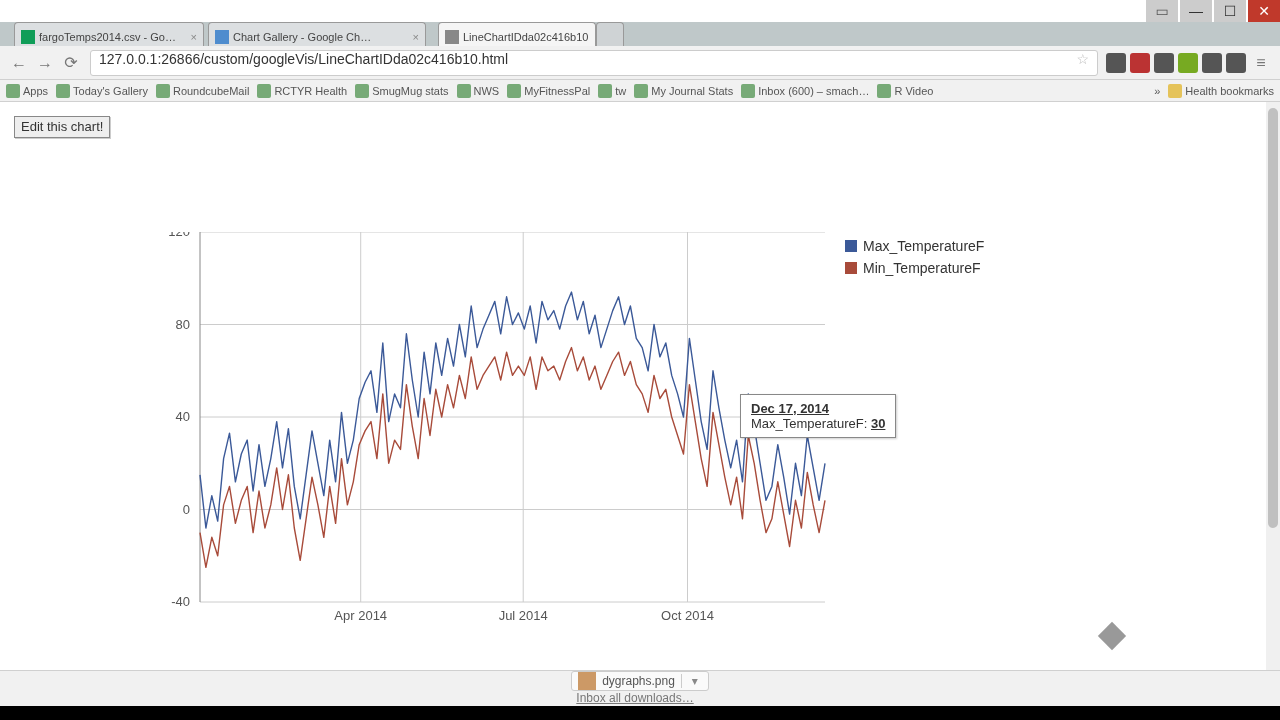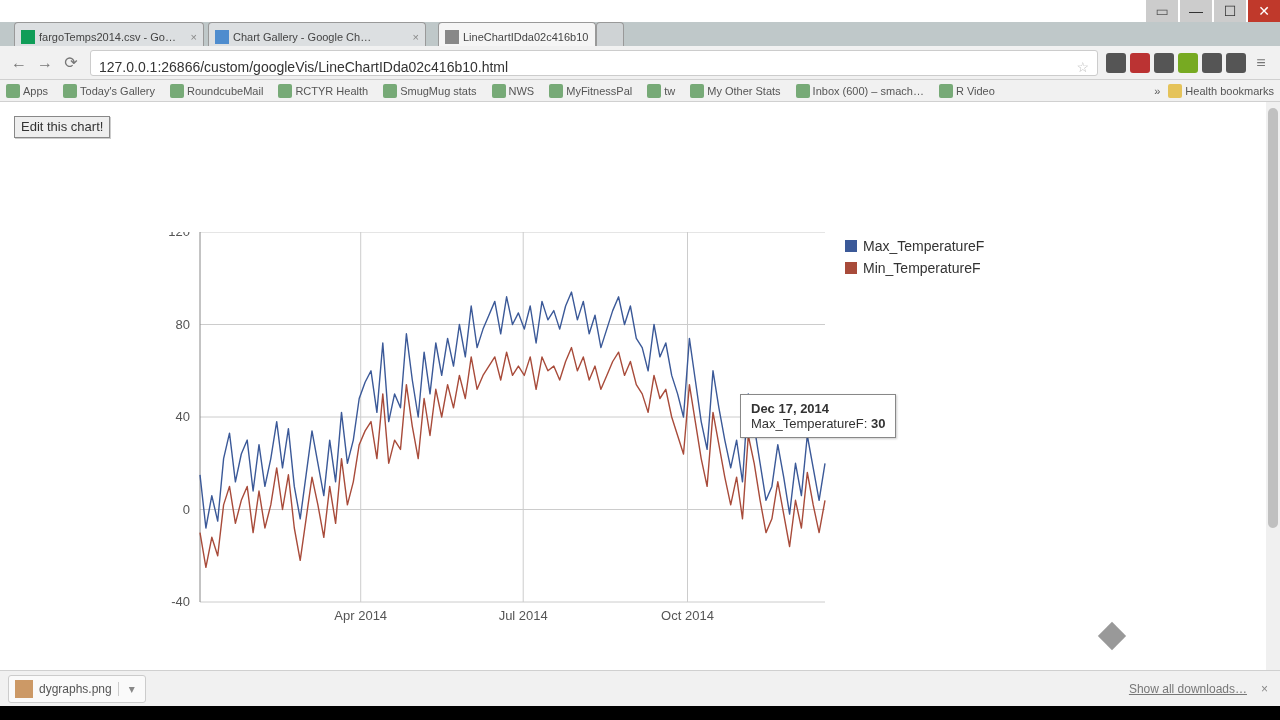--- a/index.html
+++ b/index.html
@@ -14,43 +14,43 @@
   
   .tabstrip{position:absolute;top:22px;left:0;right:0;height:24px;background:#bfc8c9;}
   .tab{position:absolute;top:0;height:22px;border:1px solid #999;border-bottom:none;border-top-left-radius:4px;border-top-right-radius:4px;background:#dcdfe1;display:flex;align-items:center;padding:14px 6px;box-sizing:border-box;font-size:11px;color:#444;white-space:nowrap;overflow:hidden;}
   .tab.active{background:#f5f5f5;}
   .tab .fav{width:14px;height:14px;margin-right:4px;display:inline-block;background:#5a8;flex:none;}
   .tab .x{margin-left:auto;padding-left:6px;color:#888;}
   .tab.newtab{width:28px;background:#cfd3d5;justify-content:center;}
   
   .omnibar{position:absolute;top:46px;left:0;right:0;height:34px;background:#f1f1f1;border-bottom:1px solid #d0d0d0;display:flex;align-items:center;padding:0 6px;box-sizing:border-box;}
   .nav-ic{width:22px;height:22px;border-radius:3px;margin:0 2px;display:flex;align-items:center;justify-content:center;color:#777;font-size:16px;}
-  .urlbox{flex:1;height:26px;margin:0 6px;border:1px solid #ccc;border-radius:3px;background:#fff;display:flex;align-items:flex-end;padding:0 8px;box-sizing:border-box;font-size:14px;color:#333;}
+  .urlbox{flex:1;height:26px;margin:0 6px;border:1px solid #ccc;border-radius:3px;background:#fff;display:flex;align-items:flex-start;padding:0 8px;box-sizing:border-box;font-size:14px;color:#333;}
   .urlbox .star{margin-left:auto;color:#bbb;}
   .ext-ic{width:20px;height:20px;margin:0 2px;border-radius:3px;background:#888;}
   
   .bmbar{position:absolute;top:80px;left:0;right:0;height:22px;background:#f1f1f1;border-bottom:1px solid #d0d0d0;display:flex;align-items:center;padding:0 6px;box-sizing:border-box;font-size:11px;color:#555;gap:8px;overflow:hidden;}
   .bm{display:flex;align-items:center;gap:3px;white-space:nowrap;}
   .bm .bi{width:14px;height:14px;background:#7a7;border-radius:2px;}
   .bmbar .spacer{flex:1;}
   
   .page{position:absolute;top:102px;left:0;right:14px;bottom:50px;background:#fff;overflow:hidden;}
   .vscroll{position:absolute;top:102px;right:0;bottom:50px;width:14px;background:#f0f0f0;}
   .vscroll .thumb{position:absolute;left:2px;right:2px;top:6px;height:420px;background:#c0c0c0;border-radius:5px;}
   .edit-btn{position:absolute;top:14px;left:14px;border:1px solid #888;background:#eee;font:13px/18px Arial;padding:1px 6px;color:#333;box-shadow:1px 1px 0 #ccc;}
   
   .chart-holder{position:absolute;left:110px;top:130px;width:1040px;height:420px;}
   svg{position:absolute;left:0;top:0;}
   .axis-tick{font:13px Arial;fill:#555;}
   .legend-txt{font:14px Arial;fill:#333;}
   .tooltip{position:absolute;background:#fff;border:1px solid #888;box-shadow:1px 1px 2px rgba(0,0,0,.2);padding:6px 10px;font-size:13px;color:#333;white-space:nowrap;}
-  .tooltip b{font-weight:bold;}
+  .tooltip b{font-weight:bold;text-decoration:underline;}
   .gvis-logo{position:absolute;right:28px;bottom:6px;width:20px;height:20px;transform:rotate(45deg);background:#999;}
   
-  .dlbar{position:absolute;left:0;right:0;bottom:14px;height:36px;background:#f1f1f1;border-top:1px solid #d0d0d0;display:flex;align-items:center;padding:0 8px;box-sizing:border-box;font-size:12px;color:#555;}
+  .dlbar{position:absolute;left:0;right:0;bottom:14px;height:36px;background:#f1f1f1;border-top:1px solid #d0d0d0;display:flex;align-items:center;padding:0 8px;box-sizing:border-box;font-size:12px;color:#555;flex-direction:column;}
   .dlitem{display:flex;align-items:center;border:1px solid #ccc;border-radius:3px;background:#fafafa;height:26px;padding:0 6px;}
   .dlitem .thumb{width:18px;height:18px;background:#c96;margin-right:6px;}
   .dlitem .chev{width:14px;text-align:center;border-left:1px solid #ccc;margin-left:6px;padding-left:6px;color:#888;}
   .dlbar .spacer{flex:1;}
   .showall{text-decoration:underline;color:#777;margin-right:10px;}
   .dlclose{color:#888;padding:0 4px;}
   .bottom{position:absolute;left:0;right:0;bottom:0;height:14px;background:#000;}
 </style>
 </head>
 <body>
@@ -95,21 +95,21 @@
         <div class="ext-ic" style="background: rgb(187, 51, 51);"></div>
         <div class="ext-ic" style="background: rgb(85, 85, 85);"></div>
         <div class="ext-ic" style="background: rgb(119, 170, 34);"></div>
         <div class="ext-ic" style="background: rgb(85, 85, 85);"></div>
         <div class="ext-ic" style="background: rgb(85, 85, 85);"></div>
       </div>
   <div class="nav-ic">≡</div>
 </div>
 
 <div class="bmbar">
-  <div id="bm-holder" style="display:flex;gap:15px;overflow:hidden;">
+  <div id="bm-holder" style="display:flex;gap:8px;overflow:hidden;">
         <div class="bm">
           <span class="bi"></span>
           <span>Apps</span>
         </div>
         <div class="bm">
           <span class="bi"></span>
           <span>Today's Gallery</span>
         </div>
         <div class="bm">
           <span class="bi"></span>
@@ -130,21 +130,21 @@
         <div class="bm">
           <span class="bi"></span>
           <span>MyFitnessPal</span>
         </div>
         <div class="bm">
           <span class="bi"></span>
           <span>tw</span>
         </div>
         <div class="bm">
           <span class="bi"></span>
-          <span>My Other Stats</span>
+          <span>My Journal Stats</span>
         </div>
         <div class="bm">
           <span class="bi"></span>
           <span>Inbox (600) – smach…</span>
         </div>
         <div class="bm">
           <span class="bi"></span>
           <span>R Video</span>
         </div>
       </div>
@@ -204,18 +204,18 @@
   <div class="thumb"></div>
 </div>
 
 <div class="dlbar">
   <div class="dlitem">
     <div class="thumb"></div>
     <span>dygraphs.png</span>
     <span class="chev">▾</span>
   </div>
   <div class="spacer"></div>
-  <span class="showall">Show all downloads…</span>
+  <span class="showall">Inbox all downloads…</span>
   <span class="dlclose">×</span>
 </div>
 
 <div class="bottom"></div>
 </div>
 
 </body></html>

